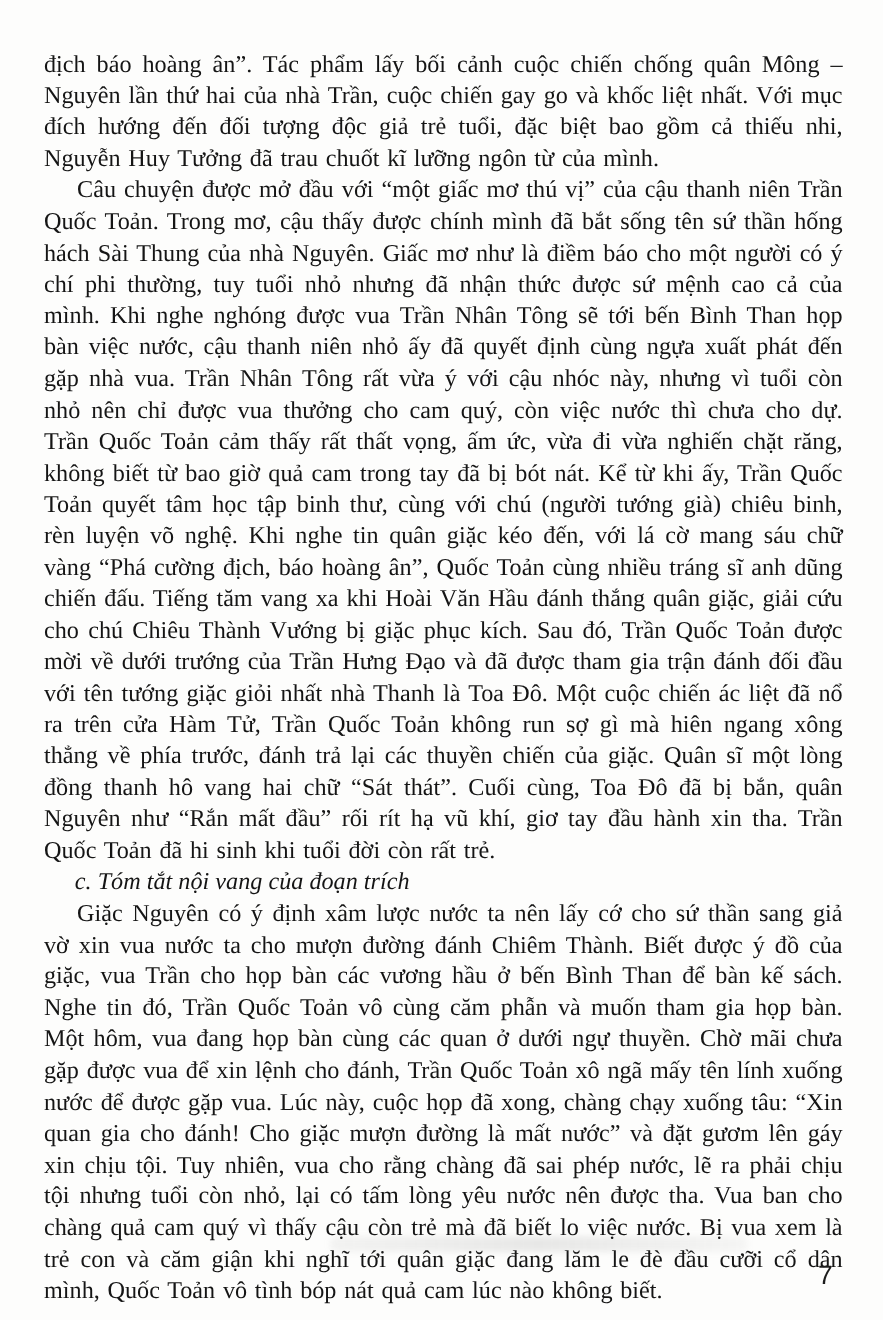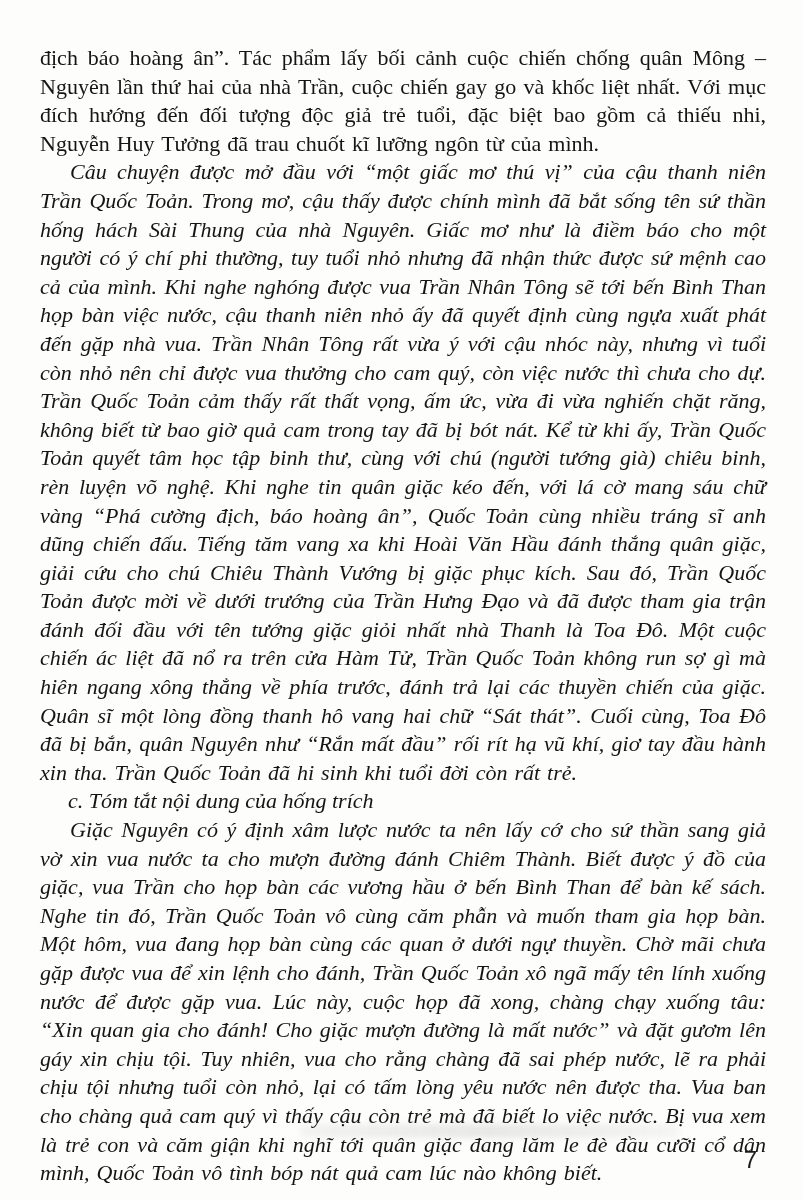--- a/index.html
+++ b/index.html
@@ -26,21 +26,20 @@
   .para {
     margin: 0;
     font-size: 22px;
     line-height: 28.6px;
     text-align: justify;
     text-justify: inter-word;
     word-spacing: 1.5px;
   }
   .para.indent {
     text-indent: 30px;
-    font-style: italic;
   }
   .heading {
     margin: 0;
     font-size: 22px;
     line-height: 28.6px;
     font-style: italic;
     padding-left: 28px;
   }
   .page-number {
     position: absolute;
@@ -63,20 +62,20 @@
     border-radius: 6px;
   }
 </style>
 </head>
 <body>
 
 <div class="page">
   <div class="text-block">
     <p class="para">địch báo hoàng ân”. Tác phẩm lấy bối cảnh cuộc chiến chống quân Mông – Nguyên lần thứ hai của nhà Trần, cuộc chiến gay go và khốc liệt nhất. Với mục đích hướng đến đối tượng độc giả trẻ tuổi, đặc biệt bao gồm cả thiếu nhi, Nguyễn Huy Tưởng đã trau chuốt kĩ lưỡng ngôn từ của mình.</p>
     <p class="para indent">Câu chuyện được mở đầu với “một giấc mơ thú vị” của cậu thanh niên Trần Quốc Toản. Trong mơ, cậu thấy được chính mình đã bắt sống tên sứ thần hống hách Sài Thung của nhà Nguyên. Giấc mơ như là điềm báo cho một người có ý chí phi thường, tuy tuổi nhỏ nhưng đã nhận thức được sứ mệnh cao cả của mình. Khi nghe nghóng được vua Trần Nhân Tông sẽ tới bến Bình Than họp bàn việc nước, cậu thanh niên nhỏ ấy đã quyết định cùng ngựa xuất phát đến gặp nhà vua. Trần Nhân Tông rất vừa ý với cậu nhóc này, nhưng vì tuổi còn nhỏ nên chỉ được vua thưởng cho cam quý, còn việc nước thì chưa cho dự. Trần Quốc Toản cảm thấy rất thất vọng, ấm ức, vừa đi vừa nghiến chặt răng, không biết từ bao giờ quả cam trong tay đã bị bót nát. Kể từ khi ấy, Trần Quốc Toản quyết tâm học tập binh thư, cùng với chú (người tướng già) chiêu binh, rèn luyện võ nghệ. Khi nghe tin quân giặc kéo đến, với lá cờ mang sáu chữ vàng “Phá cường địch, báo hoàng ân”, Quốc Toản cùng nhiều tráng sĩ anh dũng chiến đấu. Tiếng tăm vang xa khi Hoài Văn Hầu đánh thắng quân giặc, giải cứu cho chú Chiêu Thành Vướng bị giặc phục kích. Sau đó, Trần Quốc Toản được mời về dưới trướng của Trần Hưng Đạo và đã được tham gia trận đánh đối đầu với tên tướng giặc giỏi nhất nhà Thanh là Toa Đô. Một cuộc chiến ác liệt đã nổ ra trên cửa Hàm Tử, Trần Quốc Toản không run sợ gì mà hiên ngang xông thẳng về phía trước, đánh trả lại các thuyền chiến của giặc. Quân sĩ một lòng đồng thanh hô vang hai chữ “Sát thát”. Cuối cùng, Toa Đô đã bị bắn, quân Nguyên như “Rắn mất đầu” rối rít hạ vũ khí, giơ tay đầu hành xin tha. Trần Quốc Toản đã hi sinh khi tuổi đời còn rất trẻ.</p>
-    <p class="heading">c. Tóm tắt nội dung của hống trích</p>
+    <p class="heading">c. Tóm tắt nội vang của đoạn trích</p>
     <p class="para indent">Giặc Nguyên có ý định xâm lược nước ta nên lấy cớ cho sứ thần sang giả vờ xin vua nước ta cho mượn đường đánh Chiêm Thành. Biết được ý đồ của giặc, vua Trần cho họp bàn các vương hầu ở bến Bình Than để bàn kế sách. Nghe tin đó, Trần Quốc Toản vô cùng căm phẫn và muốn tham gia họp bàn. Một hôm, vua đang họp bàn cùng các quan ở dưới ngự thuyền. Chờ mãi chưa gặp được vua để xin lệnh cho đánh, Trần Quốc Toản xô ngã mấy tên lính xuống nước để được gặp vua. Lúc này, cuộc họp đã xong, chàng chạy xuống tâu: “Xin quan gia cho đánh! Cho giặc mượn đường là mất nước” và đặt gươm lên gáy xin chịu tội. Tuy nhiên, vua cho rằng chàng đã sai phép nước, lẽ ra phải chịu tội nhưng tuổi còn nhỏ, lại có tấm lòng yêu nước nên được tha. Vua ban cho chàng quả cam quý vì thấy cậu còn trẻ mà đã biết lo việc nước. Bị vua xem là trẻ con và căm giận khi nghĩ tới quân giặc đang lăm le đè đầu cưỡi cổ dân mình, Quốc Toản vô tình bóp nát quả cam lúc nào không biết.</p>
   </div>
 
   <div class="scan-smudge"></div>
 
   <div class="page-number">7</div>
 </div>
 
 </body></html>

